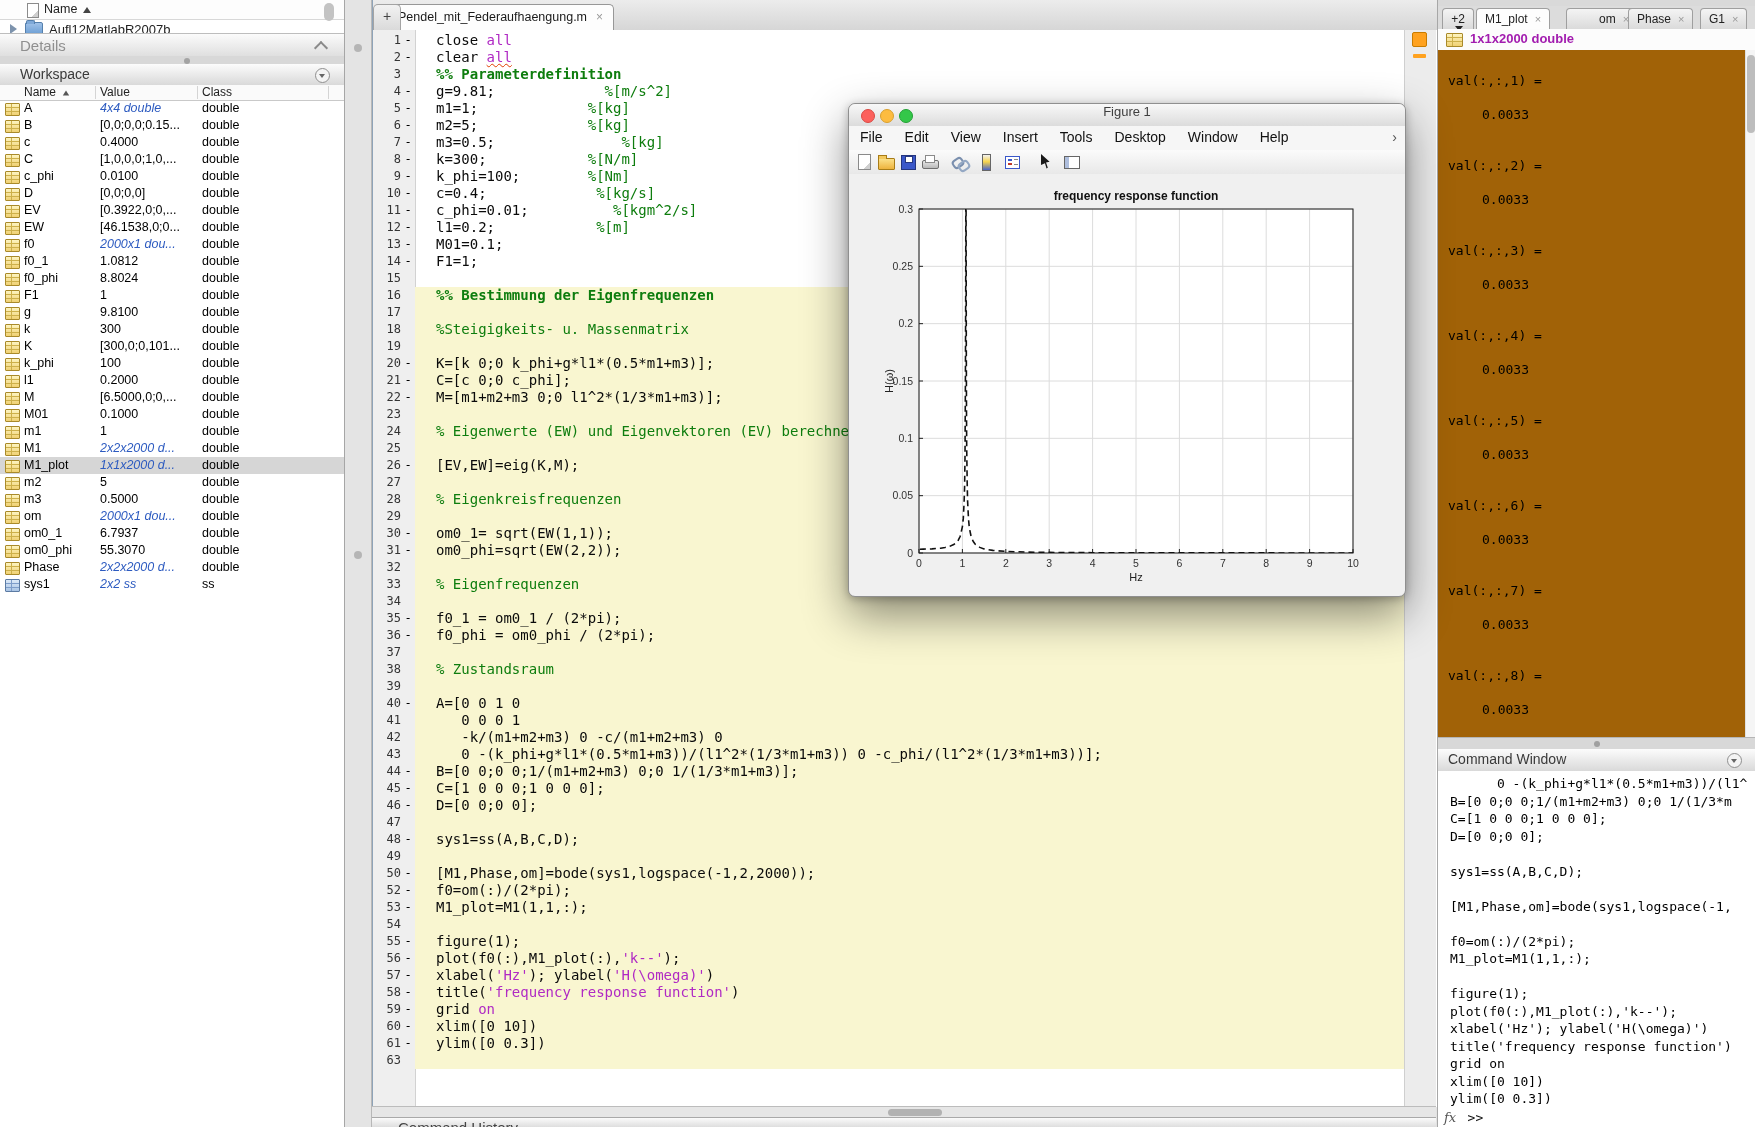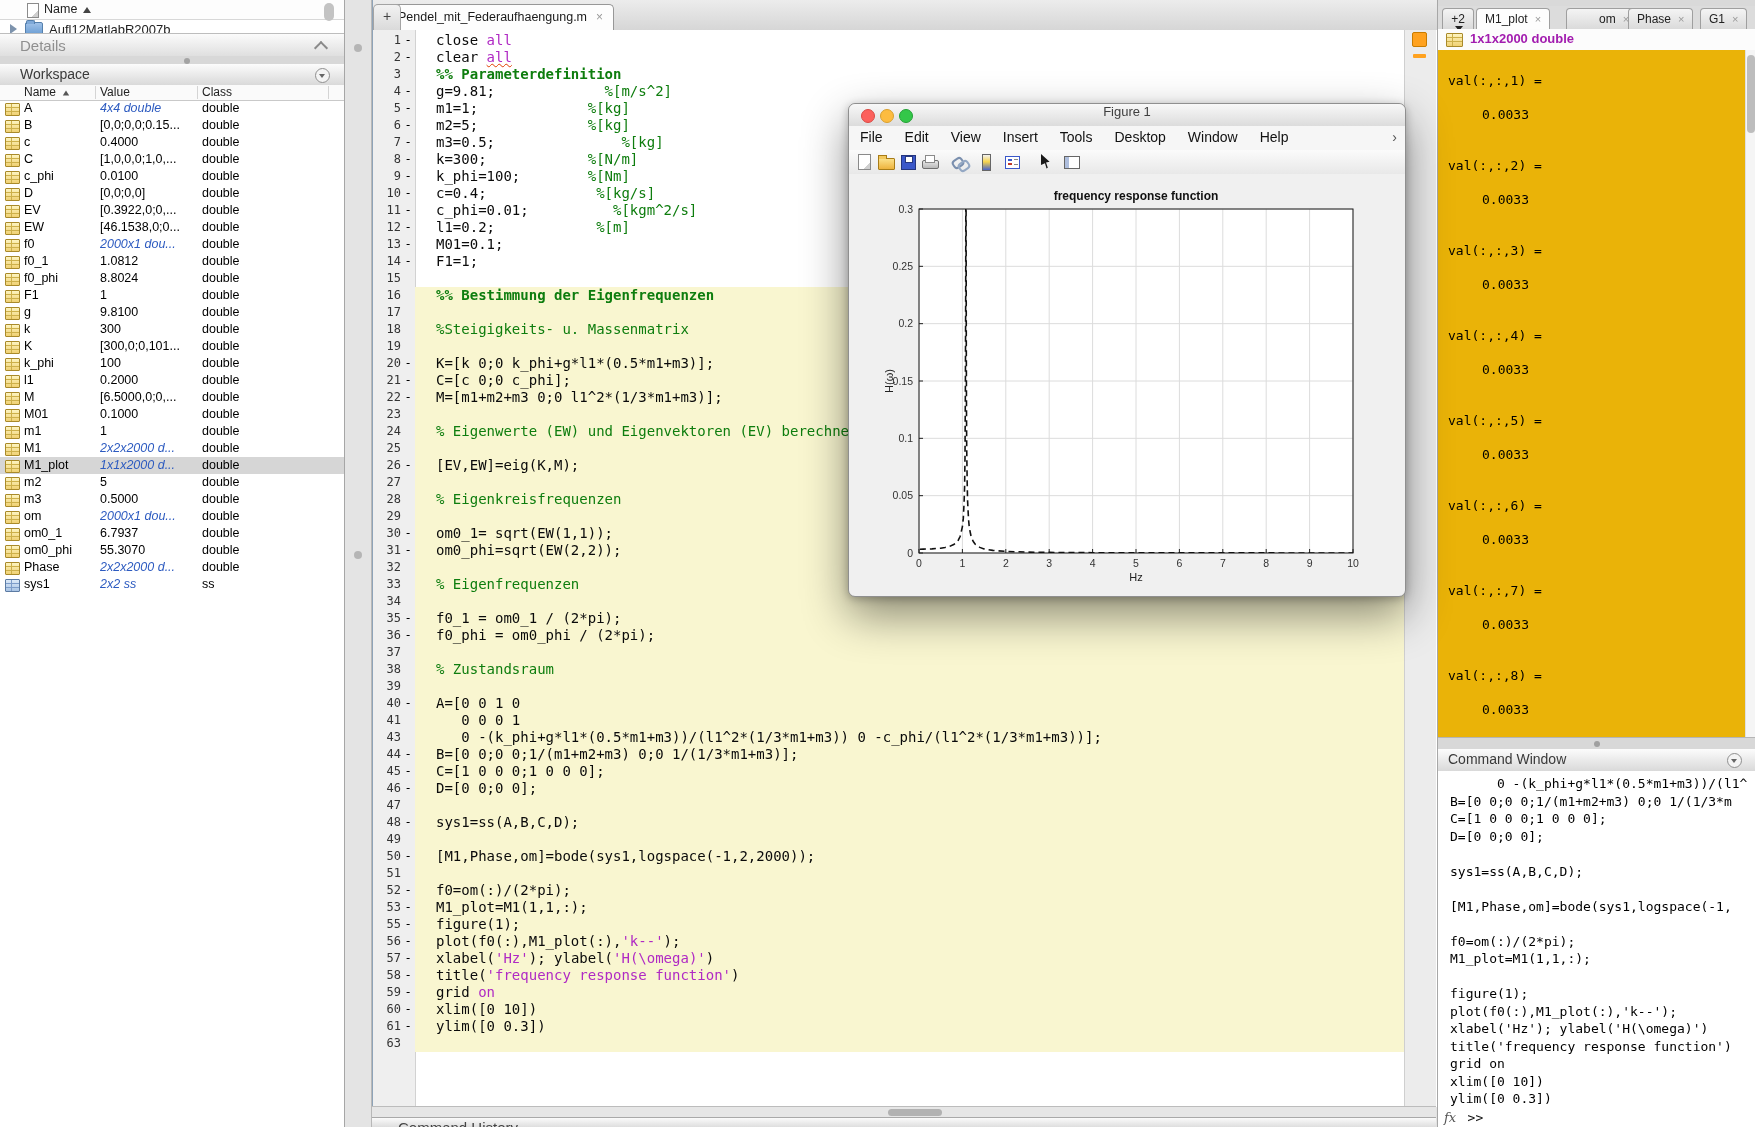--- a/index.html
+++ b/index.html
@@ -87,21 +87,21 @@
   #rp-topstrip{position:absolute;left:0;top:0;width:100%;height:6px;background:#d9d9d9;border-bottom:1px solid #c2c2c2;}
   #rp-tabs{position:absolute;left:0;top:6px;width:100%;height:23px;background:#dcdcdc;border-bottom:1px solid #a3a3a3;}
   .rp-tab{position:absolute;top:2px;height:21px;line-height:20px;font-size:12px;color:#222;background:linear-gradient(#f4f4f4,#d9d9d9);border:1px solid #9f9f9f;border-bottom:none;border-radius:4px 4px 0 0;padding:0 8px;white-space:nowrap;}
   .rp-tab.active{background:#fdfdfd;}
   .rp-tab .tab-close{margin-left:7px;font-size:11px;}
   #rp-plus2{left:4px;width:22px;text-align:center;padding:0 4px;}
   #rp-plus2 .dd{position:absolute;left:12px;bottom:-1px;width:0;height:0;border-left:4px solid transparent;border-right:4px solid transparent;border-top:5px solid #222;}
   #rp-varheader{position:absolute;left:0;top:29px;width:100%;height:21px;background:#fcfcfc;border-bottom:1px solid #c6c6c6;}
   #rp-varheader .var-grid-icon{left:8px;top:4px;width:15px;height:12px;}
   #rp-varheader .lbl{position:absolute;left:32px;top:2px;font-size:13px;font-weight:bold;color:#a21caf;}
-  #rp-values{position:absolute;left:0;top:50px;width:100%;height:687px;background:#eab308;overflow:hidden;}
+  #rp-values{position:absolute;left:0;top:50px;width:100%;height:687px;background:#a16207;overflow:hidden;}
   #rp-entries{position:absolute;left:10px;top:22px;}
   .val-entry{height:85px;font-family:"DejaVu Sans Mono",monospace;font-size:13px;color:#000;}
   .val-label{height:17px;line-height:17px;}
   .val-value{height:17px;line-height:17px;margin-top:17px;padding-left:34px;}
   #rp-scrolltrack{position:absolute;right:0;top:0;bottom:0;width:10px;background:#f5f5f5;border-left:1px solid #e0e0e0;}
   #rp-scrollthumb{position:absolute;right:1px;top:5px;width:8px;height:78px;border-radius:4px;background:#bdbdbd;}
   #rp-divider{position:absolute;left:0;top:737px;width:100%;height:12px;background:#d8d8d8;border-top:1px solid #b5b5b5;border-bottom:1px solid #b5b5b5;}
   #rp-divider .grip{position:absolute;left:156px;top:3px;width:6px;height:6px;border-radius:50%;background:#a0a0a0;}
   #cw-titlebar{position:absolute;left:0;top:749px;width:100%;height:22px;background:linear-gradient(#fcfcfc,#d9d9d9);border-bottom:1px solid #b9b9b9;}
   #cw-titlebar .lbl{position:absolute;left:10px;top:2px;font-size:14px;color:#3a3a3a;}
@@ -407,31 +407,32 @@
           <div class="ed-line"><span class="ed-ln">32</span><span class="ed-dash"></span><span class="ed-code insec"></span></div>
           <div class="ed-line"><span class="ed-ln">33</span><span class="ed-dash"></span><span class="ed-code insec"><span class="tk-g">% Eigenfrequenzen</span></span></div>
           <div class="ed-line"><span class="ed-ln">34</span><span class="ed-dash"></span><span class="ed-code insec"></span></div>
           <div class="ed-line"><span class="ed-ln">35</span><span class="ed-dash">-</span><span class="ed-code insec"><span>f0_1 = om0_1 / (2*pi);</span></span></div>
           <div class="ed-line"><span class="ed-ln">36</span><span class="ed-dash">-</span><span class="ed-code insec"><span>f0_phi = om0_phi / (2*pi);</span></span></div>
           <div class="ed-line"><span class="ed-ln">37</span><span class="ed-dash"></span><span class="ed-code insec"></span></div>
           <div class="ed-line"><span class="ed-ln">38</span><span class="ed-dash"></span><span class="ed-code insec"><span class="tk-g">% Zustandsraum</span></span></div>
           <div class="ed-line"><span class="ed-ln">39</span><span class="ed-dash"></span><span class="ed-code insec"></span></div>
           <div class="ed-line"><span class="ed-ln">40</span><span class="ed-dash">-</span><span class="ed-code insec"><span>A=[0 0 1 0</span></span></div>
           <div class="ed-line"><span class="ed-ln">41</span><span class="ed-dash"></span><span class="ed-code insec"><span>   0 0 0 1</span></span></div>
+          <div class="ed-line"><span class="ed-ln">42</span><span class="ed-dash"></span><span class="ed-code insec"><span>   -k/(m1+m2+m3) 0 -c/(m1+m2+m3) 0</span></span></div>
           <div class="ed-line"><span class="ed-ln">43</span><span class="ed-dash"></span><span class="ed-code insec"><span>   0 -(k_phi+g*l1*(0.5*m1+m3))/(l1^2*(1/3*m1+m3)) 0 -c_phi/(l1^2*(1/3*m1+m3))];</span></span></div>
           <div class="ed-line"><span class="ed-ln">44</span><span class="ed-dash">-</span><span class="ed-code insec"><span>B=[0 0;0 0;1/(m1+m2+m3) 0;0 1/(1/3*m1+m3)];</span></span></div>
           <div class="ed-line"><span class="ed-ln">45</span><span class="ed-dash">-</span><span class="ed-code insec"><span>C=[1 0 0 0;1 0 0 0];</span></span></div>
           <div class="ed-line"><span class="ed-ln">46</span><span class="ed-dash">-</span><span class="ed-code insec"><span>D=[0 0;0 0];</span></span></div>
           <div class="ed-line"><span class="ed-ln">47</span><span class="ed-dash"></span><span class="ed-code insec"></span></div>
           <div class="ed-line"><span class="ed-ln">48</span><span class="ed-dash">-</span><span class="ed-code insec"><span>sys1=ss(A,B,C,D);</span></span></div>
           <div class="ed-line"><span class="ed-ln">49</span><span class="ed-dash"></span><span class="ed-code insec"></span></div>
           <div class="ed-line"><span class="ed-ln">50</span><span class="ed-dash">-</span><span class="ed-code insec"><span>[M1,Phase,om]=bode(sys1,logspace(-1,2,2000));</span></span></div>
-          <div class="ed-line"><span class="ed-ln">51</span><span class="ed-dash"></span><span class="ed-code insec"></span></div>
           <div class="ed-line"><span class="ed-ln">52</span><span class="ed-dash">-</span><span class="ed-code insec"><span>f0=om(:)/(2*pi);</span></span></div>
           <div class="ed-line"><span class="ed-ln">53</span><span class="ed-dash">-</span><span class="ed-code insec"><span>M1_plot=M1(1,1,:);</span></span></div>
+          <div class="ed-line"><span class="ed-ln">54</span><span class="ed-dash"></span><span class="ed-code insec"></span></div>
           <div class="ed-line"><span class="ed-ln">55</span><span class="ed-dash">-</span><span class="ed-code insec"><span>figure(1);</span></span></div>
           <div class="ed-line"><span class="ed-ln">56</span><span class="ed-dash">-</span><span class="ed-code insec"><span>plot(f0(:),M1_plot(:),</span><span class="tk-p">'k--'</span><span>);</span></span></div>
           <div class="ed-line"><span class="ed-ln">57</span><span class="ed-dash">-</span><span class="ed-code insec"><span>xlabel(</span><span class="tk-p">'Hz'</span><span>); ylabel(</span><span class="tk-p">'H(\omega)'</span><span>)</span></span></div>
           <div class="ed-line"><span class="ed-ln">58</span><span class="ed-dash">-</span><span class="ed-code insec"><span>title(</span><span class="tk-p">'frequency response function'</span><span>)</span></span></div>
           <div class="ed-line"><span class="ed-ln">59</span><span class="ed-dash">-</span><span class="ed-code insec"><span>grid </span><span class="tk-p">on</span></span></div>
           <div class="ed-line"><span class="ed-ln">60</span><span class="ed-dash">-</span><span class="ed-code insec"><span>xlim([0 10])</span></span></div>
           <div class="ed-line"><span class="ed-ln">61</span><span class="ed-dash">-</span><span class="ed-code insec"><span>ylim([0 0.3])</span></span></div>
           <div class="ed-line"><span class="ed-ln">63</span><span class="ed-dash"></span><span class="ed-code insec"></span></div>
         </div>
     </div>

